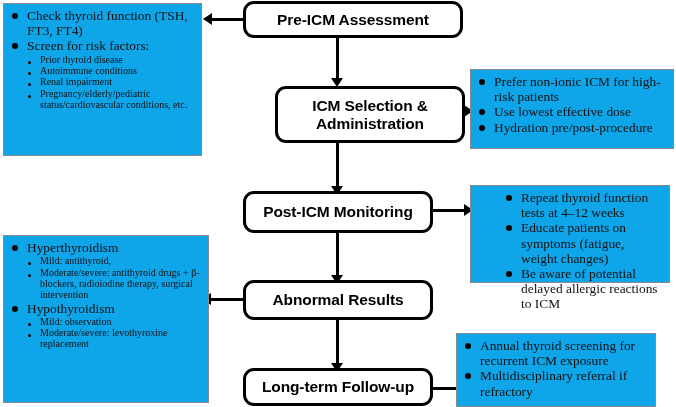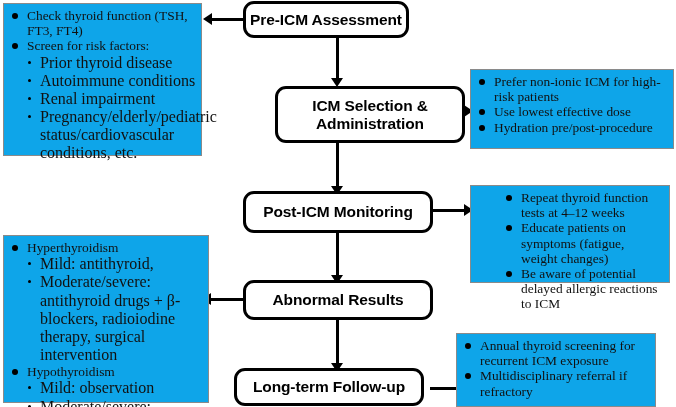--- a/index.html
+++ b/index.html
@@ -63,21 +63,21 @@
     left: 4px;
     top: 5px;
     width: 6px;
     height: 6px;
     background: #000000;
     border-radius: 50%;
   }
   .panel li.lvl2 {
     position: relative;
     padding-left: 32px;
-    font-size: 16px;
+    font-size: 10px;
     line-height: 1.135;
     color: #111111;
   }
   .panel li.lvl2 > .sdot {
     position: absolute;
     left: 20px;
     top: 7px;
     width: 3px;
     height: 3px;
     background: #000000;
@@ -140,38 +140,38 @@
 
   <div class="conn hline" style="left:430px; top:209px; width:42px;"></div>
   <div class="arrowhead ah-right" style="left:464px; top:204px;"></div>
 
   <div class="conn hline" style="left:205px; top:298px; width:41px;"></div>
   <div class="arrowhead ah-left" style="left:202px; top:293px;"></div>
 
   <div class="conn hline" style="left:430px; top:387px; width:42px;"></div>
   <div class="arrowhead ah-right" style="left:464px; top:382px;"></div>
 
-  <div class="node" style="left:243px; top:1px; width:166px; height:37px;">
+  <div class="node" style="left:243px; top:1px; width:220px; height:37px;">
     <span>Pre-ICM Assessment</span>
   </div>
 
   <div class="node" style="left:243px; top:86px; width:190px; height:57px; white-space:pre-line;margin-left:32px;">
     <span>ICM Selection &amp;
 Administration</span>
   </div>
 
   <div class="node" style="left:243px; top:191px; width:190px; height:42px;">
     <span>Post-ICM Monitoring</span>
   </div>
 
   <div class="node" style="left:243px; top:280px; width:190px; height:40px;">
     <span>Abnormal Results</span>
   </div>
 
-  <div class="node" style="left:234px; top:368px; width:190px; height:38px;">
+  <div class="node" style="left:243px; top:368px; width:190px; height:38px;">
     <span>Long-term Follow-up</span>
   </div>
 
   <div class="panel" style="left:3px; top:3px; width:199px; height:153px;">
     <ul>
       <li class="lvl1">
         <span class="bdot"></span>
         <span>Check thyroid function (TSH, FT3, FT4)</span>
       </li>
       <li class="lvl1">

